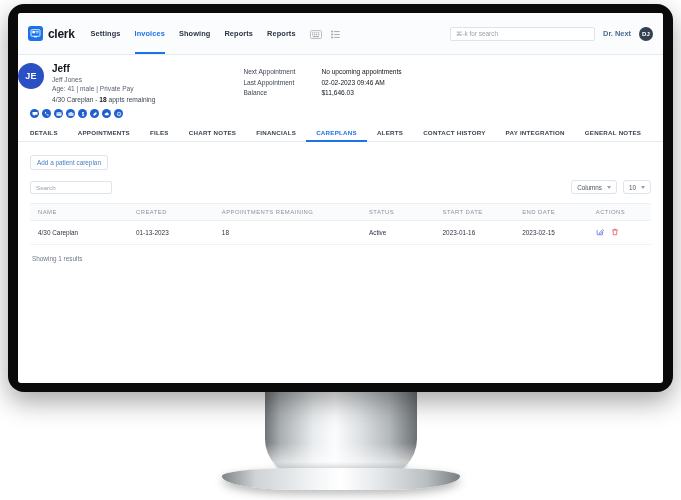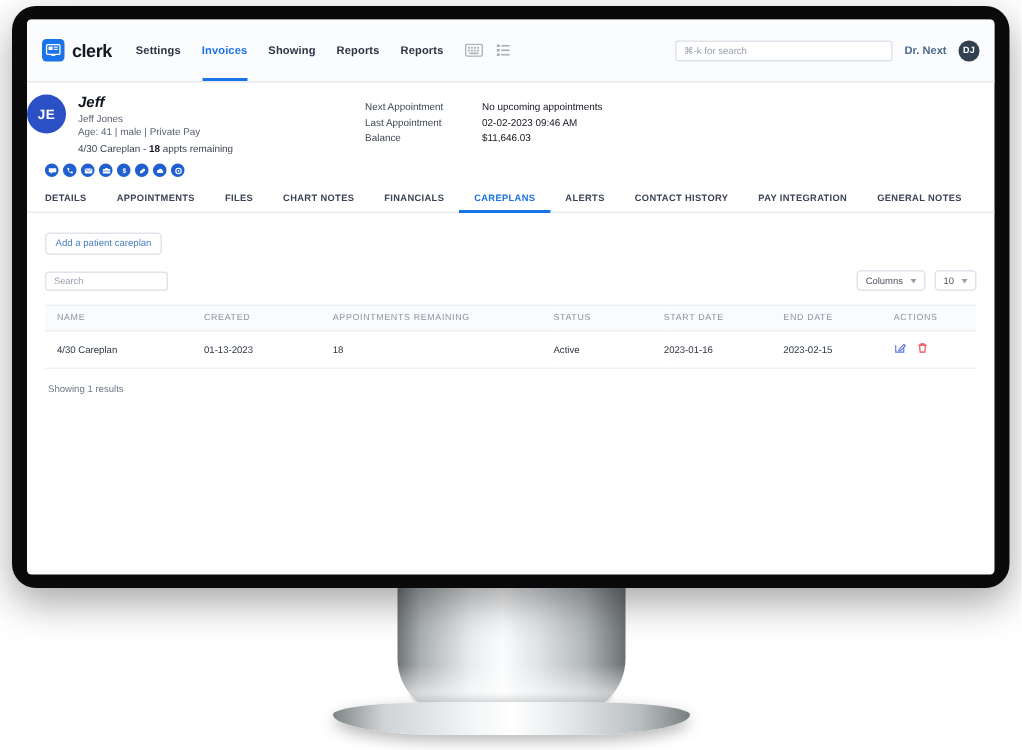--- a/index.html
+++ b/index.html
@@ -71,21 +71,21 @@
     font-size:6px;font-weight:bold;display:flex;align-items:center;justify-content:center;letter-spacing:.2px;
   }
 
   
   .pheader{display:flex;padding:8px 12px 0 0;}
   .avatar-je{
     width:26px;height:26px;border-radius:50%;background:#2b4fc4;color:#fff;
     font-size:9px;font-weight:bold;display:flex;align-items:center;justify-content:center;
     margin-right:8px;flex:0 0 auto;letter-spacing:.3px;
   }
-  .pname{font-size:10px;font-weight:bold;color:#11161d;line-height:12px;font-style:italic;}
+  .pname{font-size:10px;font-weight:bold;color:#11161d;line-height:12px;}
   .pline{font-size:6.6px;color:#5a6270;line-height:9px;}
   .pline.careplan{margin-top:2px;color:#3f4754;}
   .pline.careplan b{color:#11161d;}
   .appt-col{margin-left:88px;padding-top:4px;display:flex;gap:0;}
   .appt-labels{width:78px;}
   .appt-row{font-size:6.6px;color:#3f4754;line-height:10.5px;white-space:nowrap;}
   .appt-val{font-size:6.6px;color:#11161d;line-height:10.5px;white-space:nowrap;}
 
   .quick-icons{display:flex;gap:3px;padding:5px 0 0 12px;}
   .qi{

